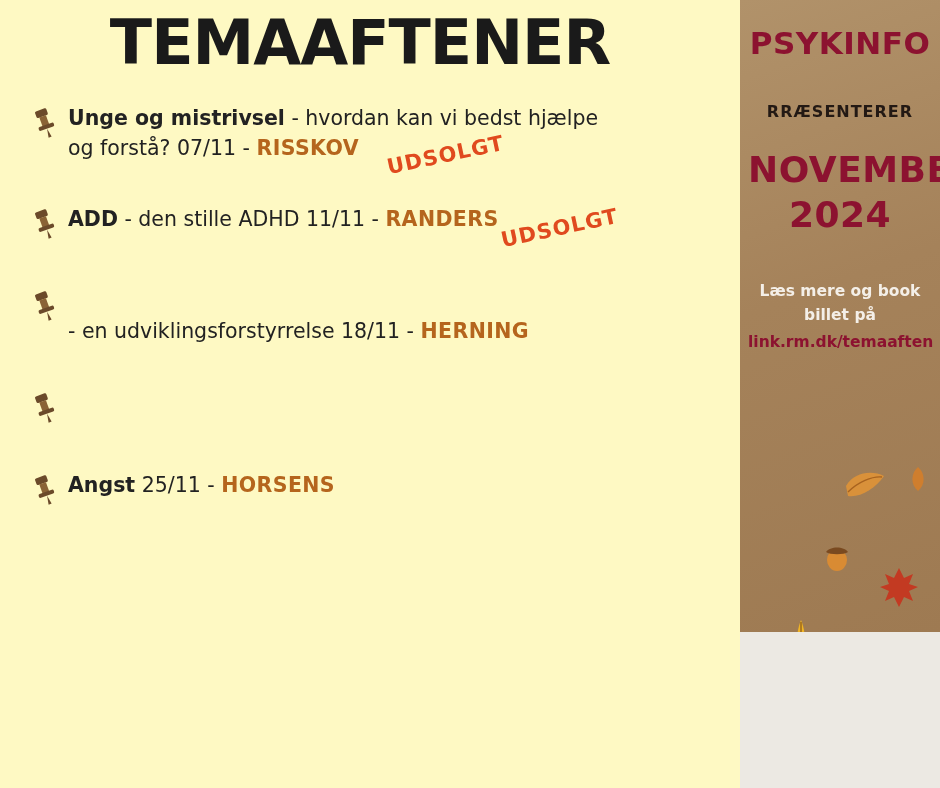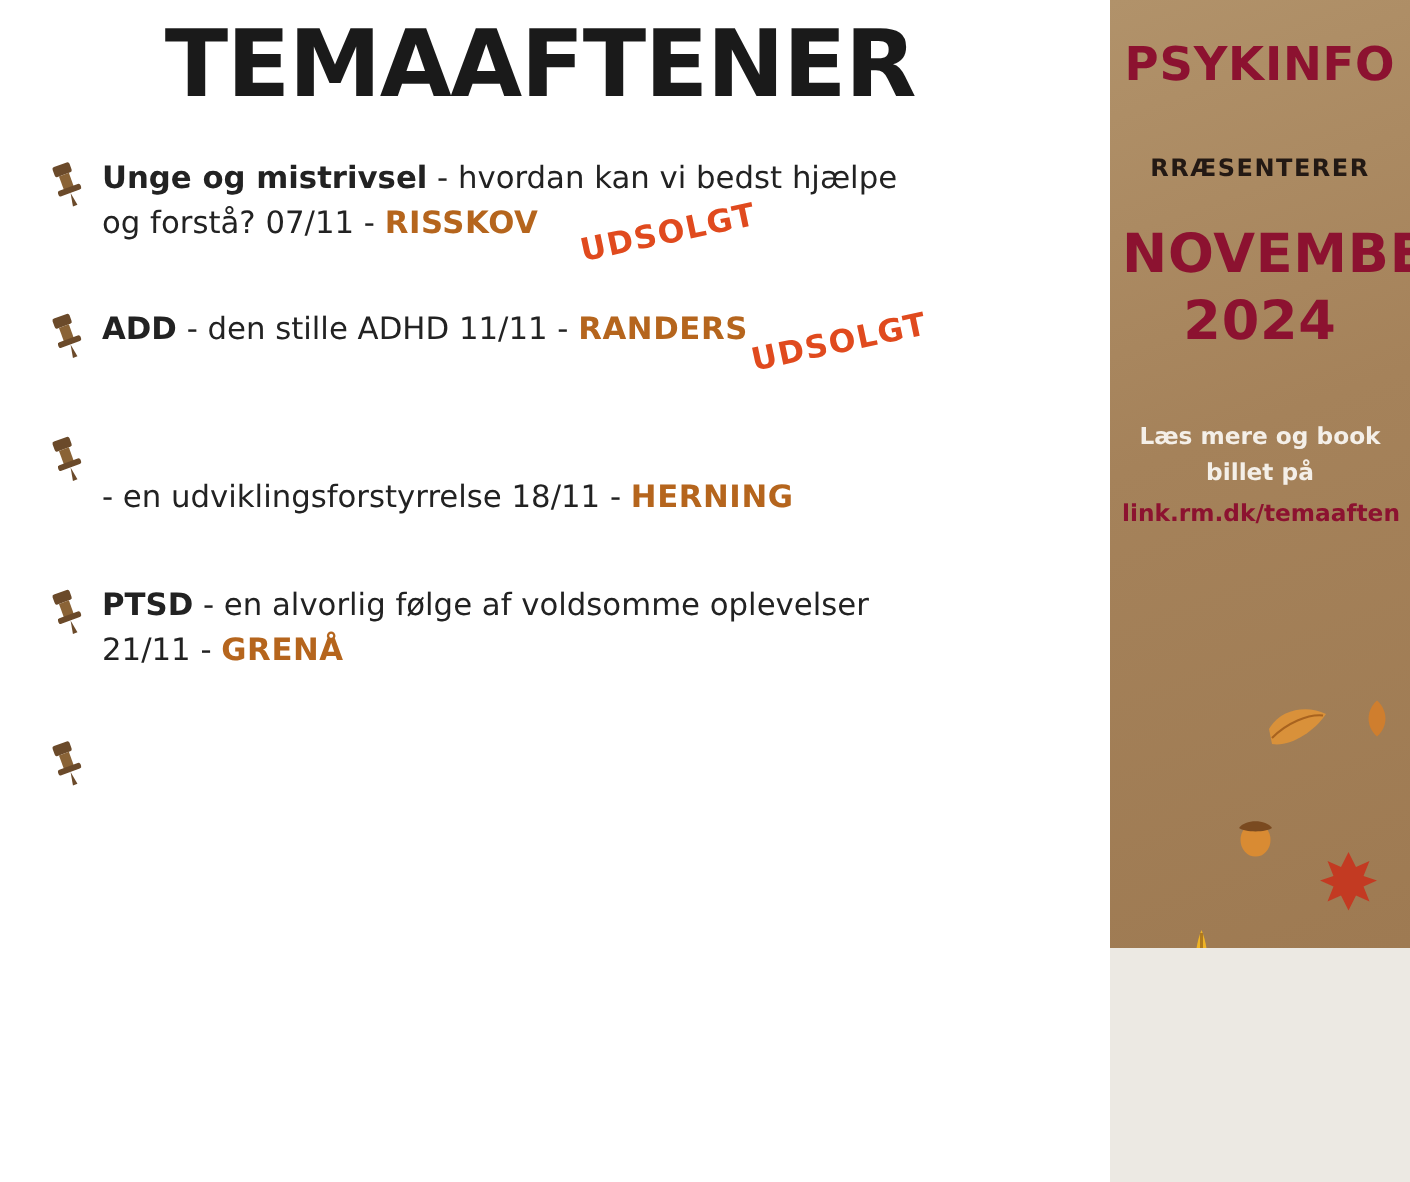--- a/index.html
+++ b/index.html
@@ -18,21 +18,21 @@
     width: 940px;
     height: 788px;
     background: #ece9e3;
     display: flex;
   }
   
   .left {
     position: relative;
     width: 740px;
     height: 788px;
-    background: #ffffff;
+    background: #fef9c3;
     box-sizing: border-box;
     padding: 0;
   }
   .title {
     font-family: "DejaVu Sans", sans-serif;
     font-weight: bold;
     font-size: 62px;
     letter-spacing: -1px;
     color: #1a1a1a;
     text-align: center;
@@ -222,37 +222,36 @@
         <span class="pin">
           <svg width="34" height="34" viewBox="0 0 34 34">
             <g transform="rotate(-20 17 17)">
               <rect x="11" y="3" width="12" height="7" rx="1.5" fill="#6b4a2a"></rect>
               <rect x="13.5" y="10" width="7" height="10" fill="#8a6336"></rect>
               <rect x="9" y="19" width="16" height="4" rx="1.5" fill="#6b4a2a"></rect>
               <path d="M17 23 L18.6 32 L15.4 32 Z" fill="#6b4a2a"></path>
             </g>
           </svg>
         </span>
+      </div>
+
+      <div class="event">
+        <span class="pin">
+          <svg width="34" height="34" viewBox="0 0 34 34">
+            <g transform="rotate(-20 17 17)">
+              <rect x="11" y="3" width="12" height="7" rx="1.5" fill="#6b4a2a"></rect>
+              <rect x="13.5" y="10" width="7" height="10" fill="#8a6336"></rect>
+              <rect x="9" y="19" width="16" height="4" rx="1.5" fill="#6b4a2a"></rect>
+              <path d="M17 23 L18.6 32 L15.4 32 Z" fill="#6b4a2a"></path>
+            </g>
+          </svg>
+        </span>
         <div class="evt-text">
-          <span style="font-weight:bold">PTSD</span><span> - en alvorlig følge af voldsomme oplevelser</span><br>
-          <span>21/11 - </span><span class="city">GRENÅ</span>
+          <span style="font-weight:bold">Angst</span><span> 25/11 - </span><span class="city">HORSENS</span>
         </div>
-      </div>
-
-      <div class="event">
-        <span class="pin">
-          <svg width="34" height="34" viewBox="0 0 34 34">
-            <g transform="rotate(-20 17 17)">
-              <rect x="11" y="3" width="12" height="7" rx="1.5" fill="#6b4a2a"></rect>
-              <rect x="13.5" y="10" width="7" height="10" fill="#8a6336"></rect>
-              <rect x="9" y="19" width="16" height="4" rx="1.5" fill="#6b4a2a"></rect>
-              <path d="M17 23 L18.6 32 L15.4 32 Z" fill="#6b4a2a"></path>
-            </g>
-          </svg>
-        </span>
       </div>
 
     </div>
   </div>
 
   <div class="right">
     <div class="brand">
       <div>PSYKINFO</div>
     </div>
     <div class="presents">RRÆSENTERER</div>

